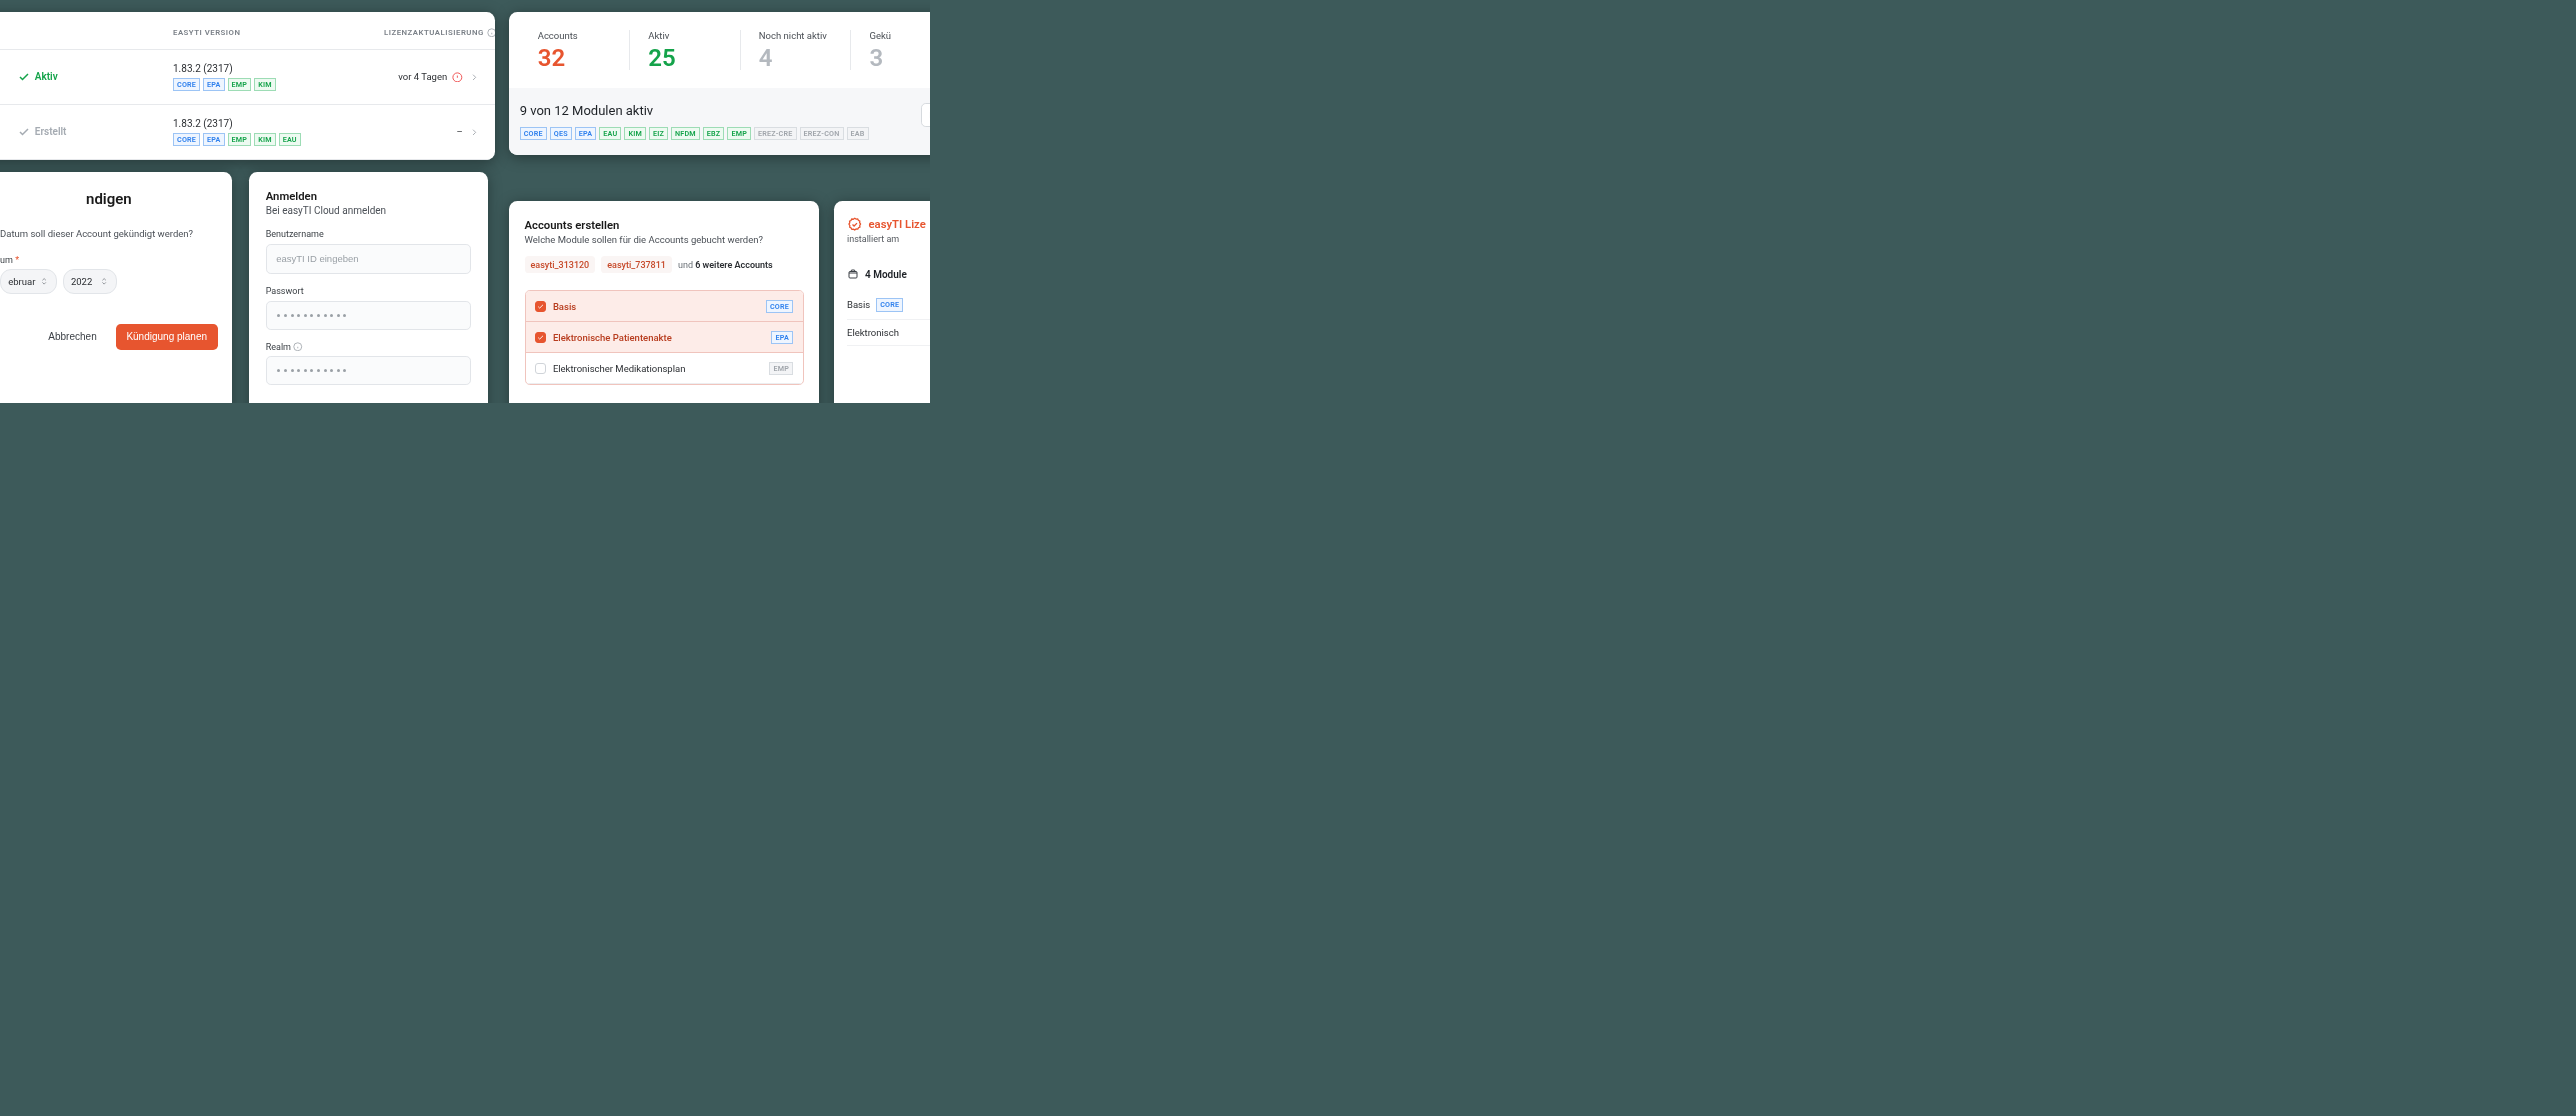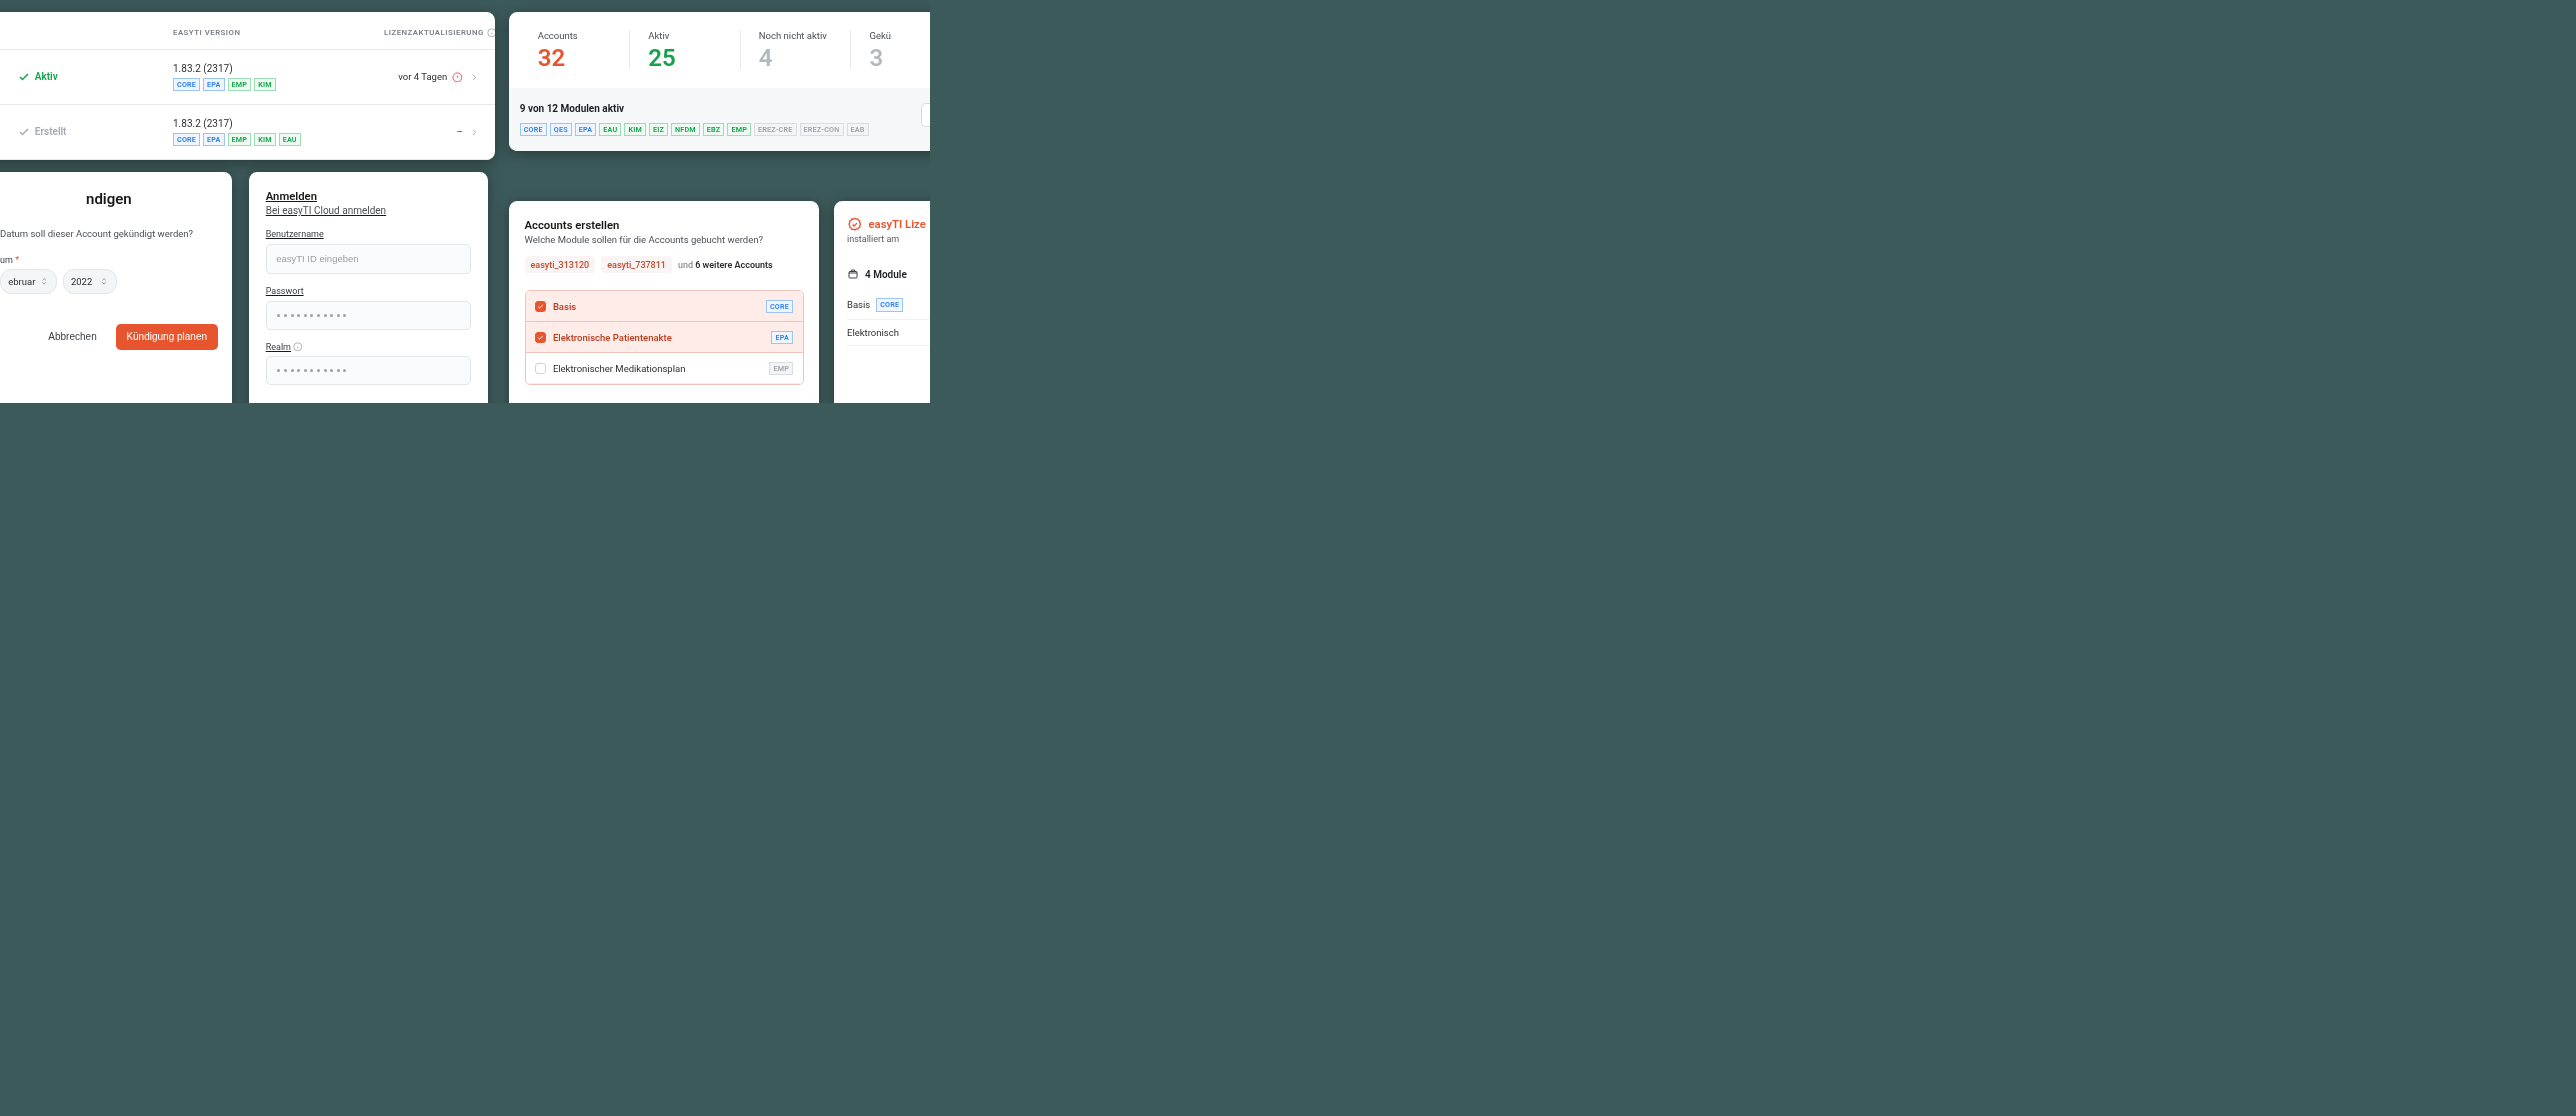--- a/index.html
+++ b/index.html
@@ -92,21 +92,21 @@
   .stat-label { font-size:9.5px; color:#4a4f55; margin-bottom:4.8px;}
   .stat-value { font-size:24px; font-weight:600; line-height:1;}
   .stat-value.red   { color:#e7552f;}
   .stat-value.green { color:#14a34a;}
   .stat-value.gray  { color:#b4b9bf;}
   .stats-bot {
     background:#f6f7f9;
     padding: 15.5px 12px 15.5px 10.7px;
     display:flex; justify-content:space-between; align-items:flex-start;
   }
-  .stats-bot-left .head { font-size:10px; font-weight:700; color:#1d2126; margin-bottom:8.3px;}
+  .stats-bot-left .head { font-size:13px; font-weight:400; color:#1d2126; margin-bottom:8.3px;}
   .btn-outline {
     background:#fff;
     border:0.6px solid #d6dade;
     border-radius:4.8px;
     padding:6px 7.2px;
     font-size:9px; color:#3a3f45;
   }
 
   
   .card-cancel {
@@ -131,21 +131,20 @@
   .actions{display:flex; gap:8.3px; justify-content:flex-end; margin-top:18px;}
   .btn{border:none; border-radius:4.8px; padding:7.2px 10.7px; font-size:10px; cursor:pointer;}
   .btn-secondary{background:transparent; color:#3a3f45;}
   .btn-primary{background:#e7552f; color:#fff; font-weight:500;}
 
   
   .card-login{
     left:249px; top:172px;
     width:239px; height:244px;
     padding: 18px 16.7px;
-    text-decoration: underline;
   }
   .card-login h2{font-size:11.3px; font-weight:600; margin-bottom:2.4px;}
   .card-login .sub{font-size:10px; color:#4b5057; margin-bottom:13px;}
   .field{margin-bottom:12px;}
   .input{
     width:100%; background:#fafbfc; border:0.6px solid #e2e5e9; border-radius:4.8px;
     padding: 8.3px 9.5px; font-size:9.5px; color:#222;
   }
   .input::placeholder{color:#9aa0a6;}
   .dots{display:flex; gap:3.6px; padding: 12px 10.7px;

